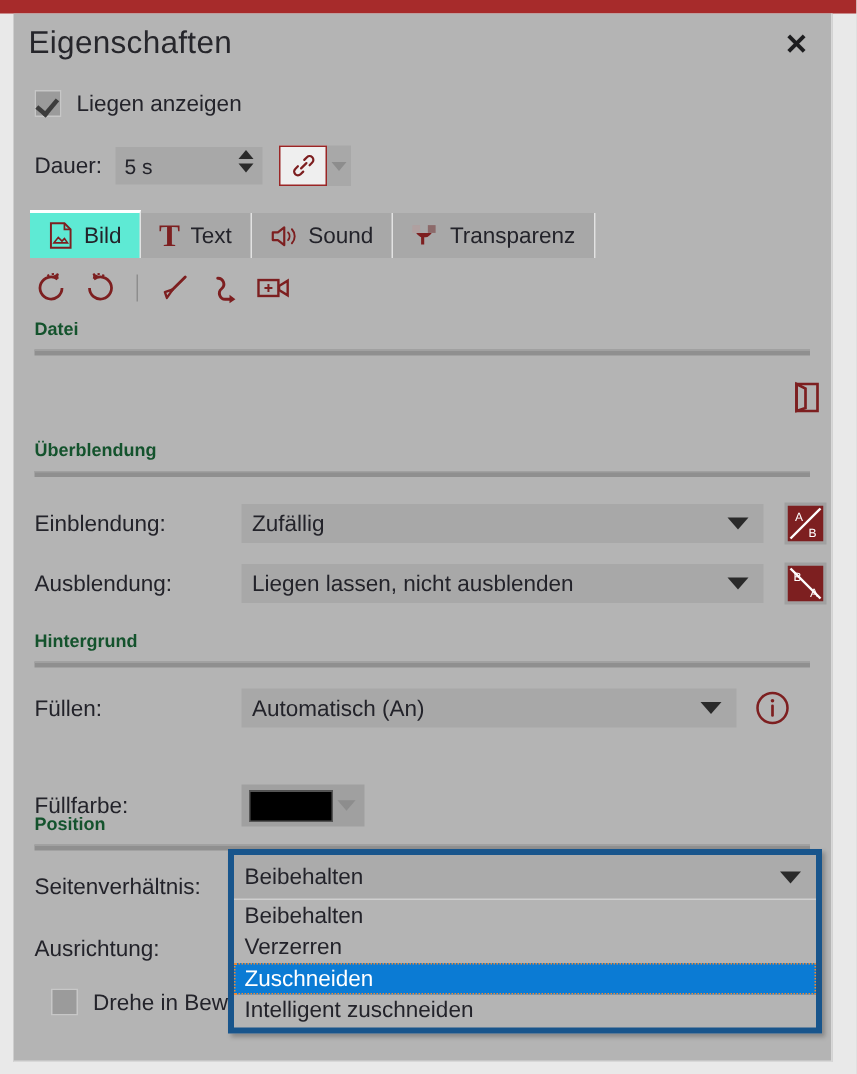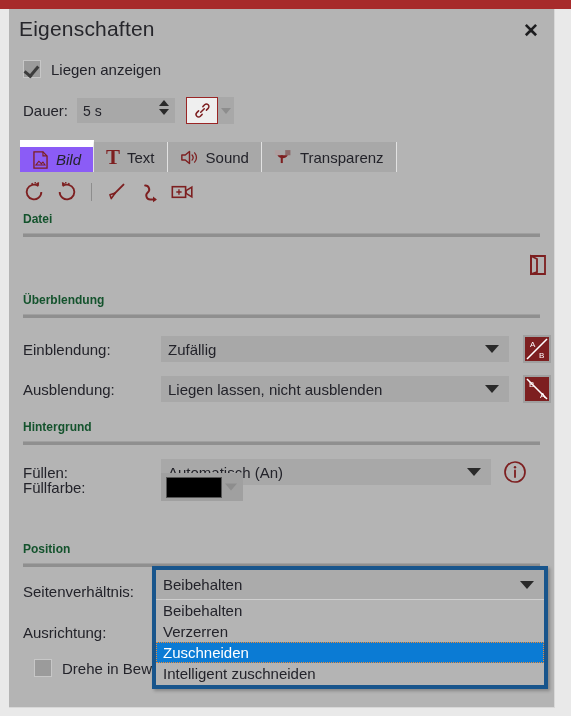--- a/index.html
+++ b/index.html
@@ -113,24 +113,23 @@
   .tab {
     height: 30px;
     padding: 0 12px;
     display: flex; align-items: center; gap: 7px;
     background: #a8a8a8;
     border-right: 1px solid #e2e2e2;
     font-size: 15px; color: #23232a;
     box-sizing: border-box;
   }
   .tab.active {
-    background: #8b5cf6;
-    border-top: 7px solid #ffffff;
+    background: #5eead4;
+    border-top: 2px solid #ffffff;
     height: 32px;
-    font-style: italic;
   }
 
   
   .icontools {
     position: absolute; left: 12px; top: 170px;
     display: flex; align-items: center; gap: 7px;
   }
   .itool { width: 26px; height: 26px; display:flex; align-items:center; justify-content:center; }
   .isep { width: 1px; height: 18px; background: #8d8d8d; margin: 0 4px; }
 
@@ -401,21 +400,21 @@
       </span>
     </div>
     <div style="position:absolute; left:494px; top:451px; width:24px; height:24px;">
       <svg width="24" height="24" viewBox="0 0 24 24">
         <circle cx="12" cy="12" r="10" fill="none" stroke="#7d1f20" stroke-width="1.7"></circle>
         <circle cx="12" cy="7.2" r="1.2" fill="#7d1f20"></circle>
         <path d="M12 10.5 V17" stroke="#7d1f20" stroke-width="1.8" stroke-linecap="round"></path>
       </svg>
     </div>
 
-    <div class="row" style="left:14px; top:464px;">
+    <div class="row" style="left:14px; top:514px;">
       <span class="rlabel" style="width:138px;">Füllfarbe:</span>
       <span class="swatchbox">
         <span class="swatch"></span>
         <span class="sarrow"></span>
       </span>
     </div>
 
     <div class="sec-title" style="top:533px;">Position</div>
     <div class="sec-rule" style="top:554px; width:517px;"></div>
 

